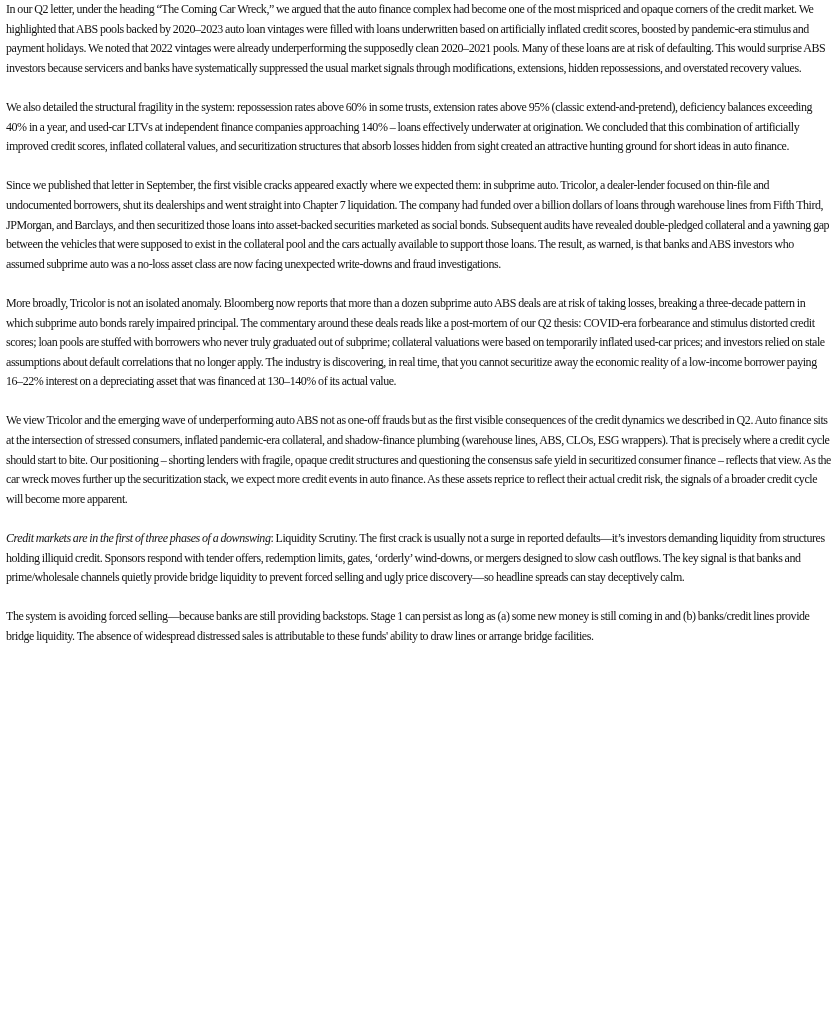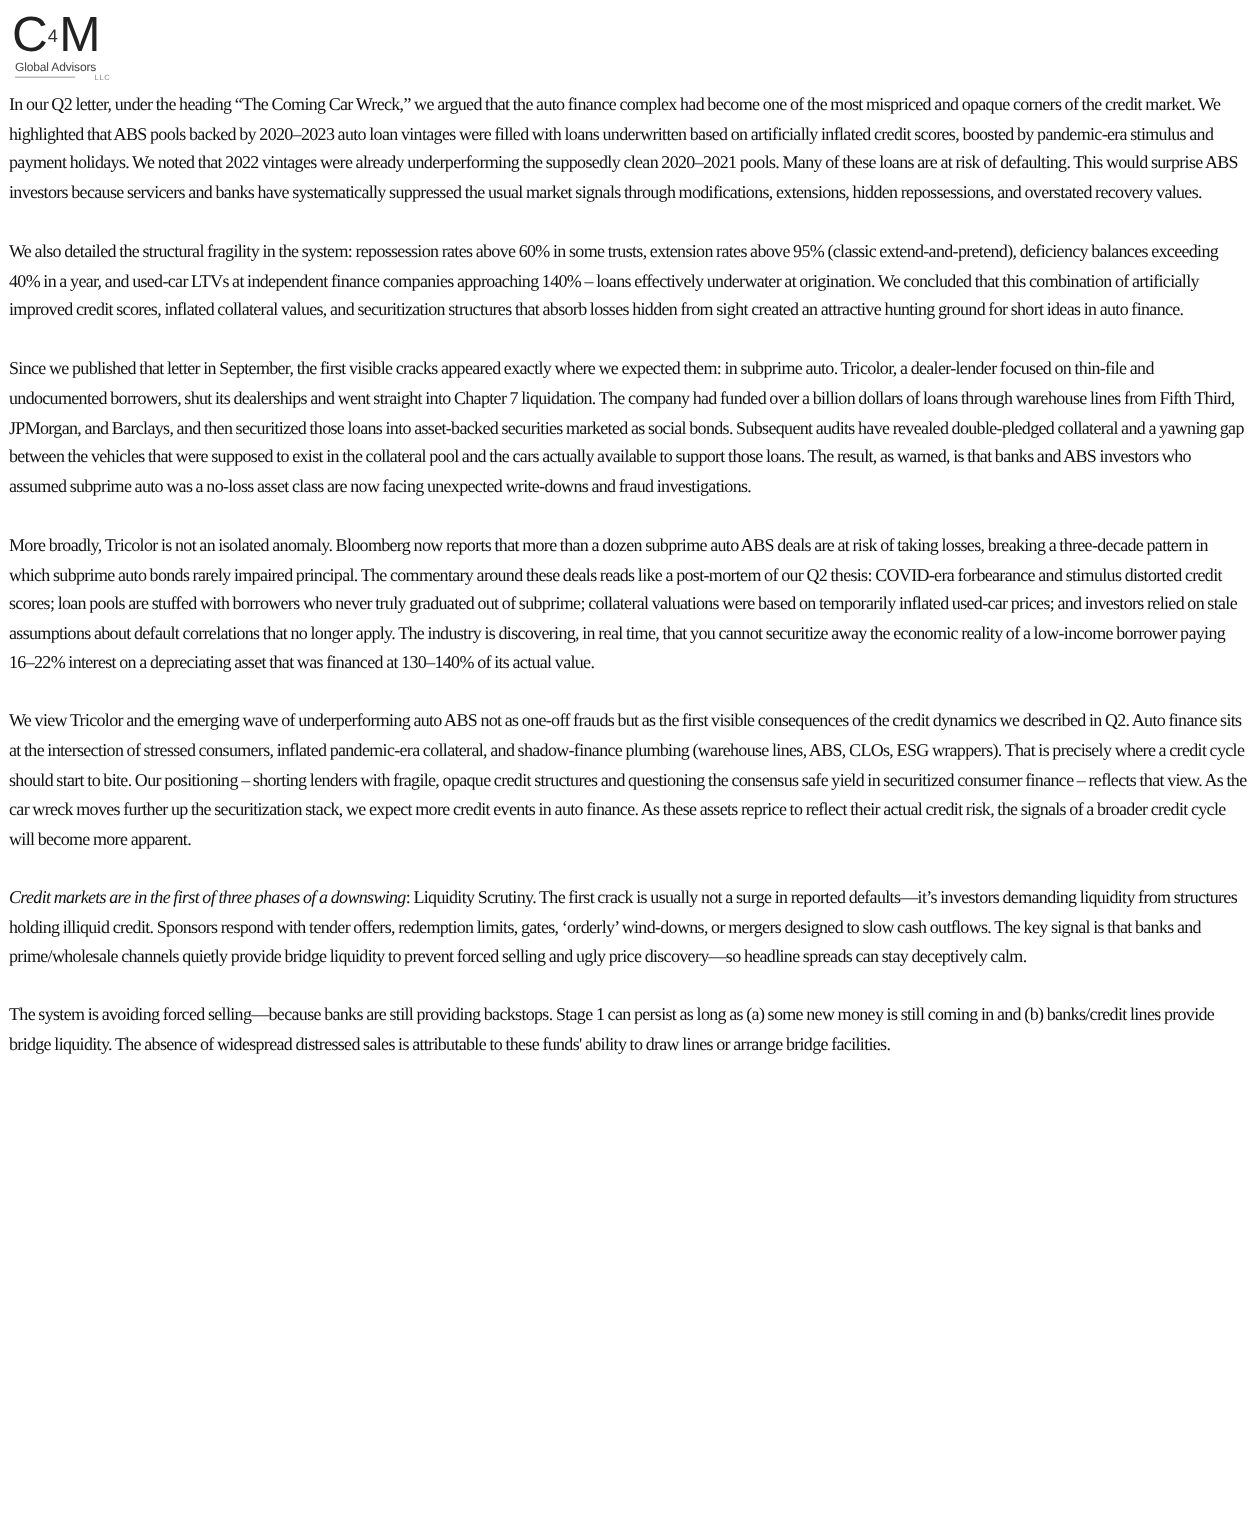--- a/index.html
+++ b/index.html
@@ -96,26 +96,20 @@
     margin-top: 0;
   }
   .body-text em {
   }
 </style>
 </head>
 <body>
 
 <div class="page">
 
-  <div class="logo">
-    <div class="logo-mark"><span>C</span><sup>4</sup><span>M</span></div>
-    <div class="logo-sub">Global Advisors</div>
-    <div class="logo-rule"></div>
-    <div class="logo-llc">LLC</div>
-  </div>
 
 
   <div class="body-text">
     <p class="first">In our Q2 letter, under the heading “The Coming Car Wreck,” we argued that the auto finance complex had become one of the most mispriced and opaque corners of the credit market. We highlighted that ABS pools backed by 2020–2023 auto loan vintages were filled with loans underwritten based on artificially inflated credit scores, boosted by pandemic-era stimulus and payment holidays. We noted that 2022 vintages were already underperforming the supposedly clean 2020–2021 pools. Many of these loans are at risk of defaulting. This would surprise ABS investors because servicers and banks have systematically suppressed the usual market signals through modifications, extensions, hidden repossessions, and overstated recovery values.</p>
     <p>We also detailed the structural fragility in the system: repossession rates above 60% in some trusts, extension rates above 95% (classic extend-and-pretend), deficiency balances exceeding 40% in a year, and used-car LTVs at independent finance companies approaching 140% – loans effectively underwater at origination. We concluded that this combination of artificially improved credit scores, inflated collateral values, and securitization structures that absorb losses hidden from sight created an attractive hunting ground for short ideas in auto finance.</p>
     <p>Since we published that letter in September, the first visible cracks appeared exactly where we expected them: in subprime auto. Tricolor, a dealer-lender focused on thin-file and undocumented borrowers, shut its dealerships and went straight into Chapter 7 liquidation. The company had funded over a billion dollars of loans through warehouse lines from Fifth Third, JPMorgan, and Barclays, and then securitized those loans into asset-backed securities marketed as social bonds. Subsequent audits have revealed double-pledged collateral and a yawning gap between the vehicles that were supposed to exist in the collateral pool and the cars actually available to support those loans. The result, as warned, is that banks and ABS investors who assumed subprime auto was a no-loss asset class are now facing unexpected write-downs and fraud investigations.</p>
     <p>More broadly, Tricolor is not an isolated anomaly. Bloomberg now reports that more than a dozen subprime auto ABS deals are at risk of taking losses, breaking a three-decade pattern in which subprime auto bonds rarely impaired principal. The commentary around these deals reads like a post-mortem of our Q2 thesis: COVID-era forbearance and stimulus distorted credit scores; loan pools are stuffed with borrowers who never truly graduated out of subprime; collateral valuations were based on temporarily inflated used-car prices; and investors relied on stale assumptions about default correlations that no longer apply. The industry is discovering, in real time, that you cannot securitize away the economic reality of a low-income borrower paying 16–22% interest on a depreciating asset that was financed at 130–140% of its actual value.</p>
     <p>We view Tricolor and the emerging wave of underperforming auto ABS not as one-off frauds but as the first visible consequences of the credit dynamics we described in Q2. Auto finance sits at the intersection of stressed consumers, inflated pandemic-era collateral, and shadow-finance plumbing (warehouse lines, ABS, CLOs, ESG wrappers). That is precisely where a credit cycle should start to bite. Our positioning – shorting lenders with fragile, opaque credit structures and questioning the consensus safe yield in securitized consumer finance – reflects that view. As the car wreck moves further up the securitization stack, we expect more credit events in auto finance. As these assets reprice to reflect their actual credit risk, the signals of a broader credit cycle will become more apparent.</p>
     <p><em>Credit markets are in the first of three phases of a downswing</em><span>: Liquidity Scrutiny. The first crack is usually not a surge in reported defaults—it’s investors demanding liquidity from structures holding illiquid credit. Sponsors respond with tender offers, redemption limits, gates, ‘orderly’ wind-downs, or mergers designed to slow cash outflows. The key signal is that banks and prime/wholesale channels quietly provide bridge liquidity to prevent forced selling and ugly price discovery—so headline spreads can stay deceptively calm.</span></p>
     <p>The system is avoiding forced selling—because banks are still providing backstops. Stage 1 can persist as long as (a) some new money is still coming in and (b) banks/credit lines provide bridge liquidity. The absence of widespread distressed sales is attributable to these funds' ability to draw lines or arrange bridge facilities.</p>

